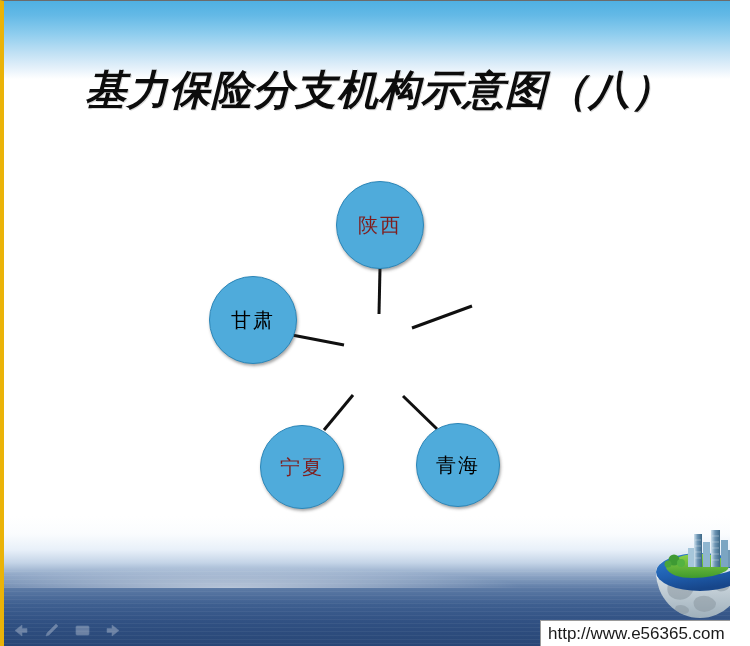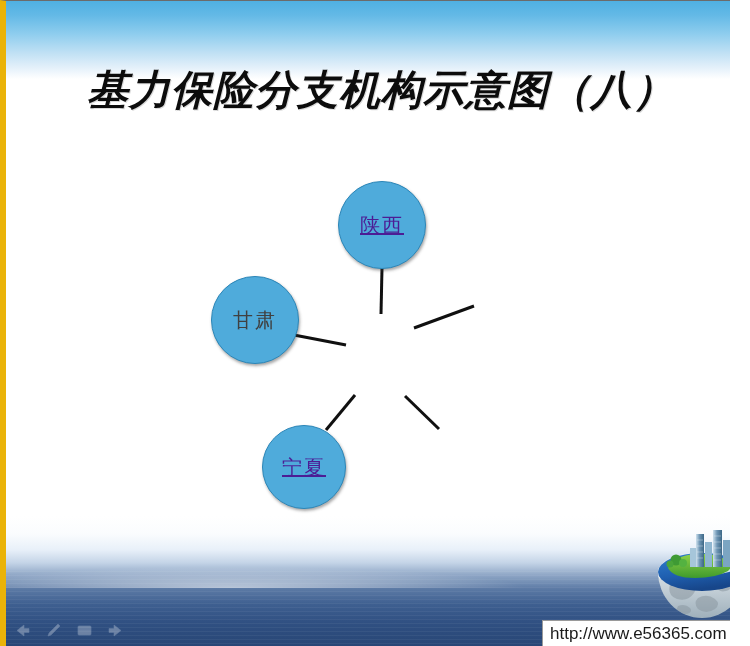--- a/index.html
+++ b/index.html
@@ -6,21 +6,21 @@
     margin: 0;
     padding: 0;
     background: #ffffff;
   }
   #slide {
     position: relative;
     width: 730px;
     height: 646px;
     overflow: hidden;
     background: #ffffff;
-    border-left: 6px solid #eab308;
+    border-left: 4px solid #eab308;
     border-top: 1px solid #6b6b6b;
     box-sizing: border-box;
     font-family: "Liberation Sans", sans-serif;
   }
 
   
   .sky-band {
     position: absolute;
     left: 0; top: 0;
     width: 750px;
@@ -126,22 +126,22 @@
     box-sizing: border-box;
   }
   .node-label {
     font-family: "DejaVu Serif", "Liberation Serif", serif;
     font-size: 20px;
     line-height: 1;
     letter-spacing: 2px;
     white-space: nowrap;
     user-select: none;
   }
-  .label-dark  { color: #404040; }
-  .label-plum  { color: #4c1d95; text-decoration: underline; }
+  .label-dark  { color: #000000; }
+  .label-plum  { color: #7f1d1d; }
 
   
   .globe {
     position: absolute;
     left: 648px;
     top: 527px;
     width: 96px;
     height: 92px;
   }
   .globe svg { display: block; }
@@ -210,20 +210,23 @@
       <line x1="349" y1="394" x2="320" y2="429" stroke="#101010" stroke-width="3"></line>
 
       <line x1="340" y1="344" x2="288" y2="334" stroke="#101010" stroke-width="3"></line>
     </svg>
 
     <div class="node" style="left:332px; top:180px; width:88px; height:88px;">
       <span class="node-label label-plum">陕西</span>
     </div>
 
 
+    <div class="node" style="left:412px; top:422px; width:84px; height:84px;">
+      <span class="node-label label-dark">青海</span>
+    </div>
 
     <div class="node" style="left:256px; top:424px; width:84px; height:84px;">
       <span class="node-label label-plum">宁夏</span>
     </div>
 
     <div class="node" style="left:205px; top:275px; width:88px; height:88px;">
       <span class="node-label label-dark">甘肃</span>
     </div>
 
   </div>

